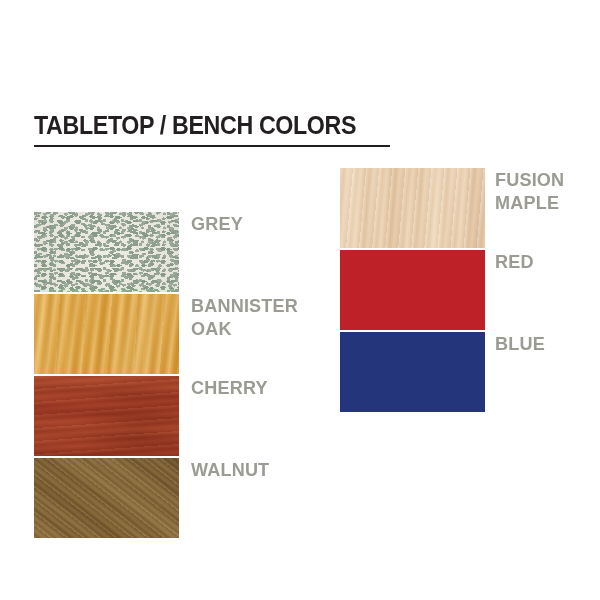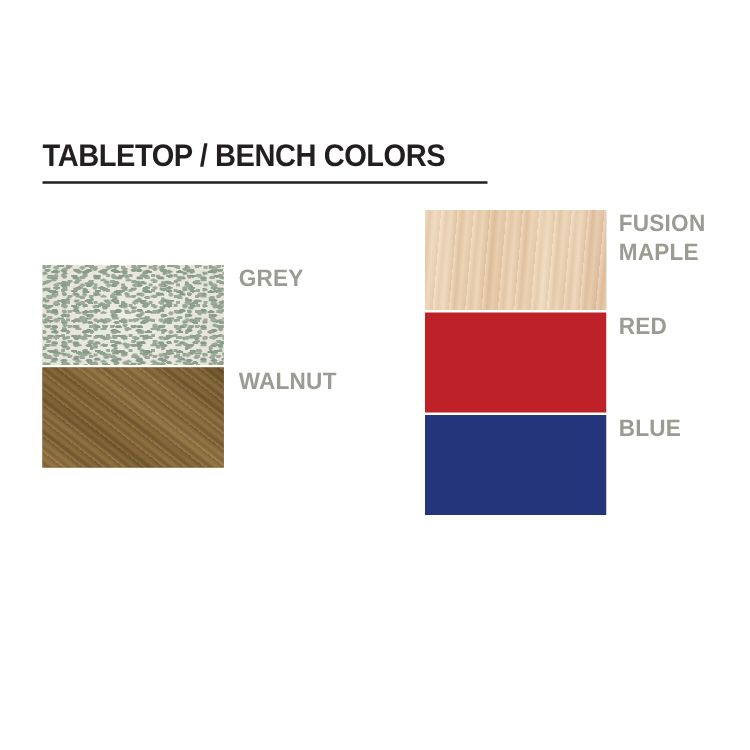--- a/index.html
+++ b/index.html
@@ -212,21 +212,30 @@
 
   <div class="columns">
 
     <div class="column left">
 
       <div class="swatch-row">
         <div class="swatch surf-grey"></div>
         <div class="swatch-label">GREY</div>
       </div>
 
-
+      <div class="swatch-row">
+        <div class="swatch surf-oak"></div>
+        <div class="swatch-label">BANNISTER
+OAK</div>
+      </div>
+
+      <div class="swatch-row">
+        <div class="swatch surf-cherry"></div>
+        <div class="swatch-label">CHERRY</div>
+      </div>
 
       <div class="swatch-row">
         <div class="swatch surf-walnut"></div>
         <div class="swatch-label">WALNUT</div>
       </div>
 
     </div>
 
     <div class="column right">
 

